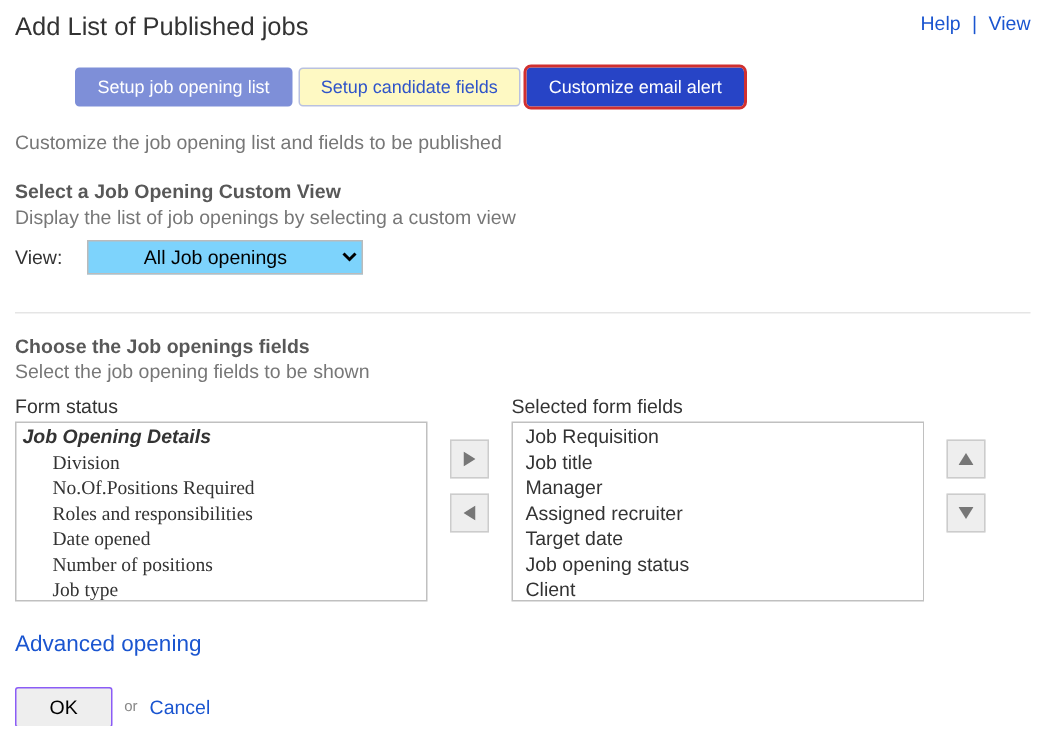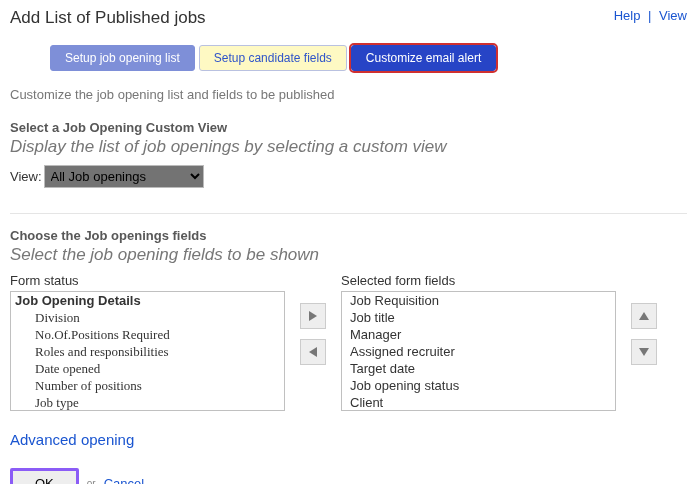--- a/index.html
+++ b/index.html
@@ -82,36 +82,36 @@
     margin-bottom: 18px;
   }
   .section-head {
     font-weight: bold;
     color: #585858;
     font-size: 13px;
     margin-bottom: 2px;
   }
   .section-sub {
     color: #777;
-    font-size: 17px;
+    font-size: 13px;
     margin-bottom: 8px;
-    font-style: italic;
   }
   .view-row {
     margin-bottom: 25px;
     display: flex;
     align-items: center;
-    gap: 2px;
+    gap: 16px;
   }
   select.view-select {
     font-size: 13px;
     padding: 2px 2px;
-    width: 160px;
+    width: 184px;
     border: 1px solid #bbb;
-    background: #737373;
+    background: #7dd3fc;
+    text-align: center;
   }
   hr.sep-line { border: none; border-top: 1px solid #e5e5e5; margin: 0 0 14px 0; }
 
   .fields-row {
     display: flex;
     align-items: flex-start;
     gap: 15px;
     margin-bottom: 20px;
   }
   .col-label {
@@ -125,20 +125,21 @@
     height: 120px;
     overflow-y: scroll;
     background: #fff;
     font-size: 13px;
   }
   .listbox::-webkit-scrollbar { width: 14px; }
   .listbox::-webkit-scrollbar-track { background: #f0f0f0; }
   .listbox::-webkit-scrollbar-thumb { background: #c0c0c0; border-radius: 2px; }
   .listbox .lb-head {
     font-weight: bold;
+    font-style: italic;
     padding: 1px 4px;
   }
   .listbox .lb-item {
     padding: 0px 4px 0px 24px;
     cursor: pointer;
     line-height: 17px;
     font-family: Liberation Serif, serif;
   }
   .listbox .lb-item2 {
     padding: 0px 4px 0px 8px;
@@ -171,21 +172,21 @@
     display: inline-block;
   }
   .footer-row {
     display: flex;
     align-items: center;
     gap: 8px;
   }
   .ok-btn {
     padding: 5px 22px;
     background: #eee;
-    border: 3px solid #8b5cf6;
+    border: 1px solid #8b5cf6;
     border-radius: 2px;
     cursor: pointer;
     font-size: 13px;
   }
   .or-text { color: #888; font-size: 10px; }
   .cancel-link { color: #1a55d0; cursor: pointer; font-size: 13px; }
 </style>
 </head>
 <body>
 

